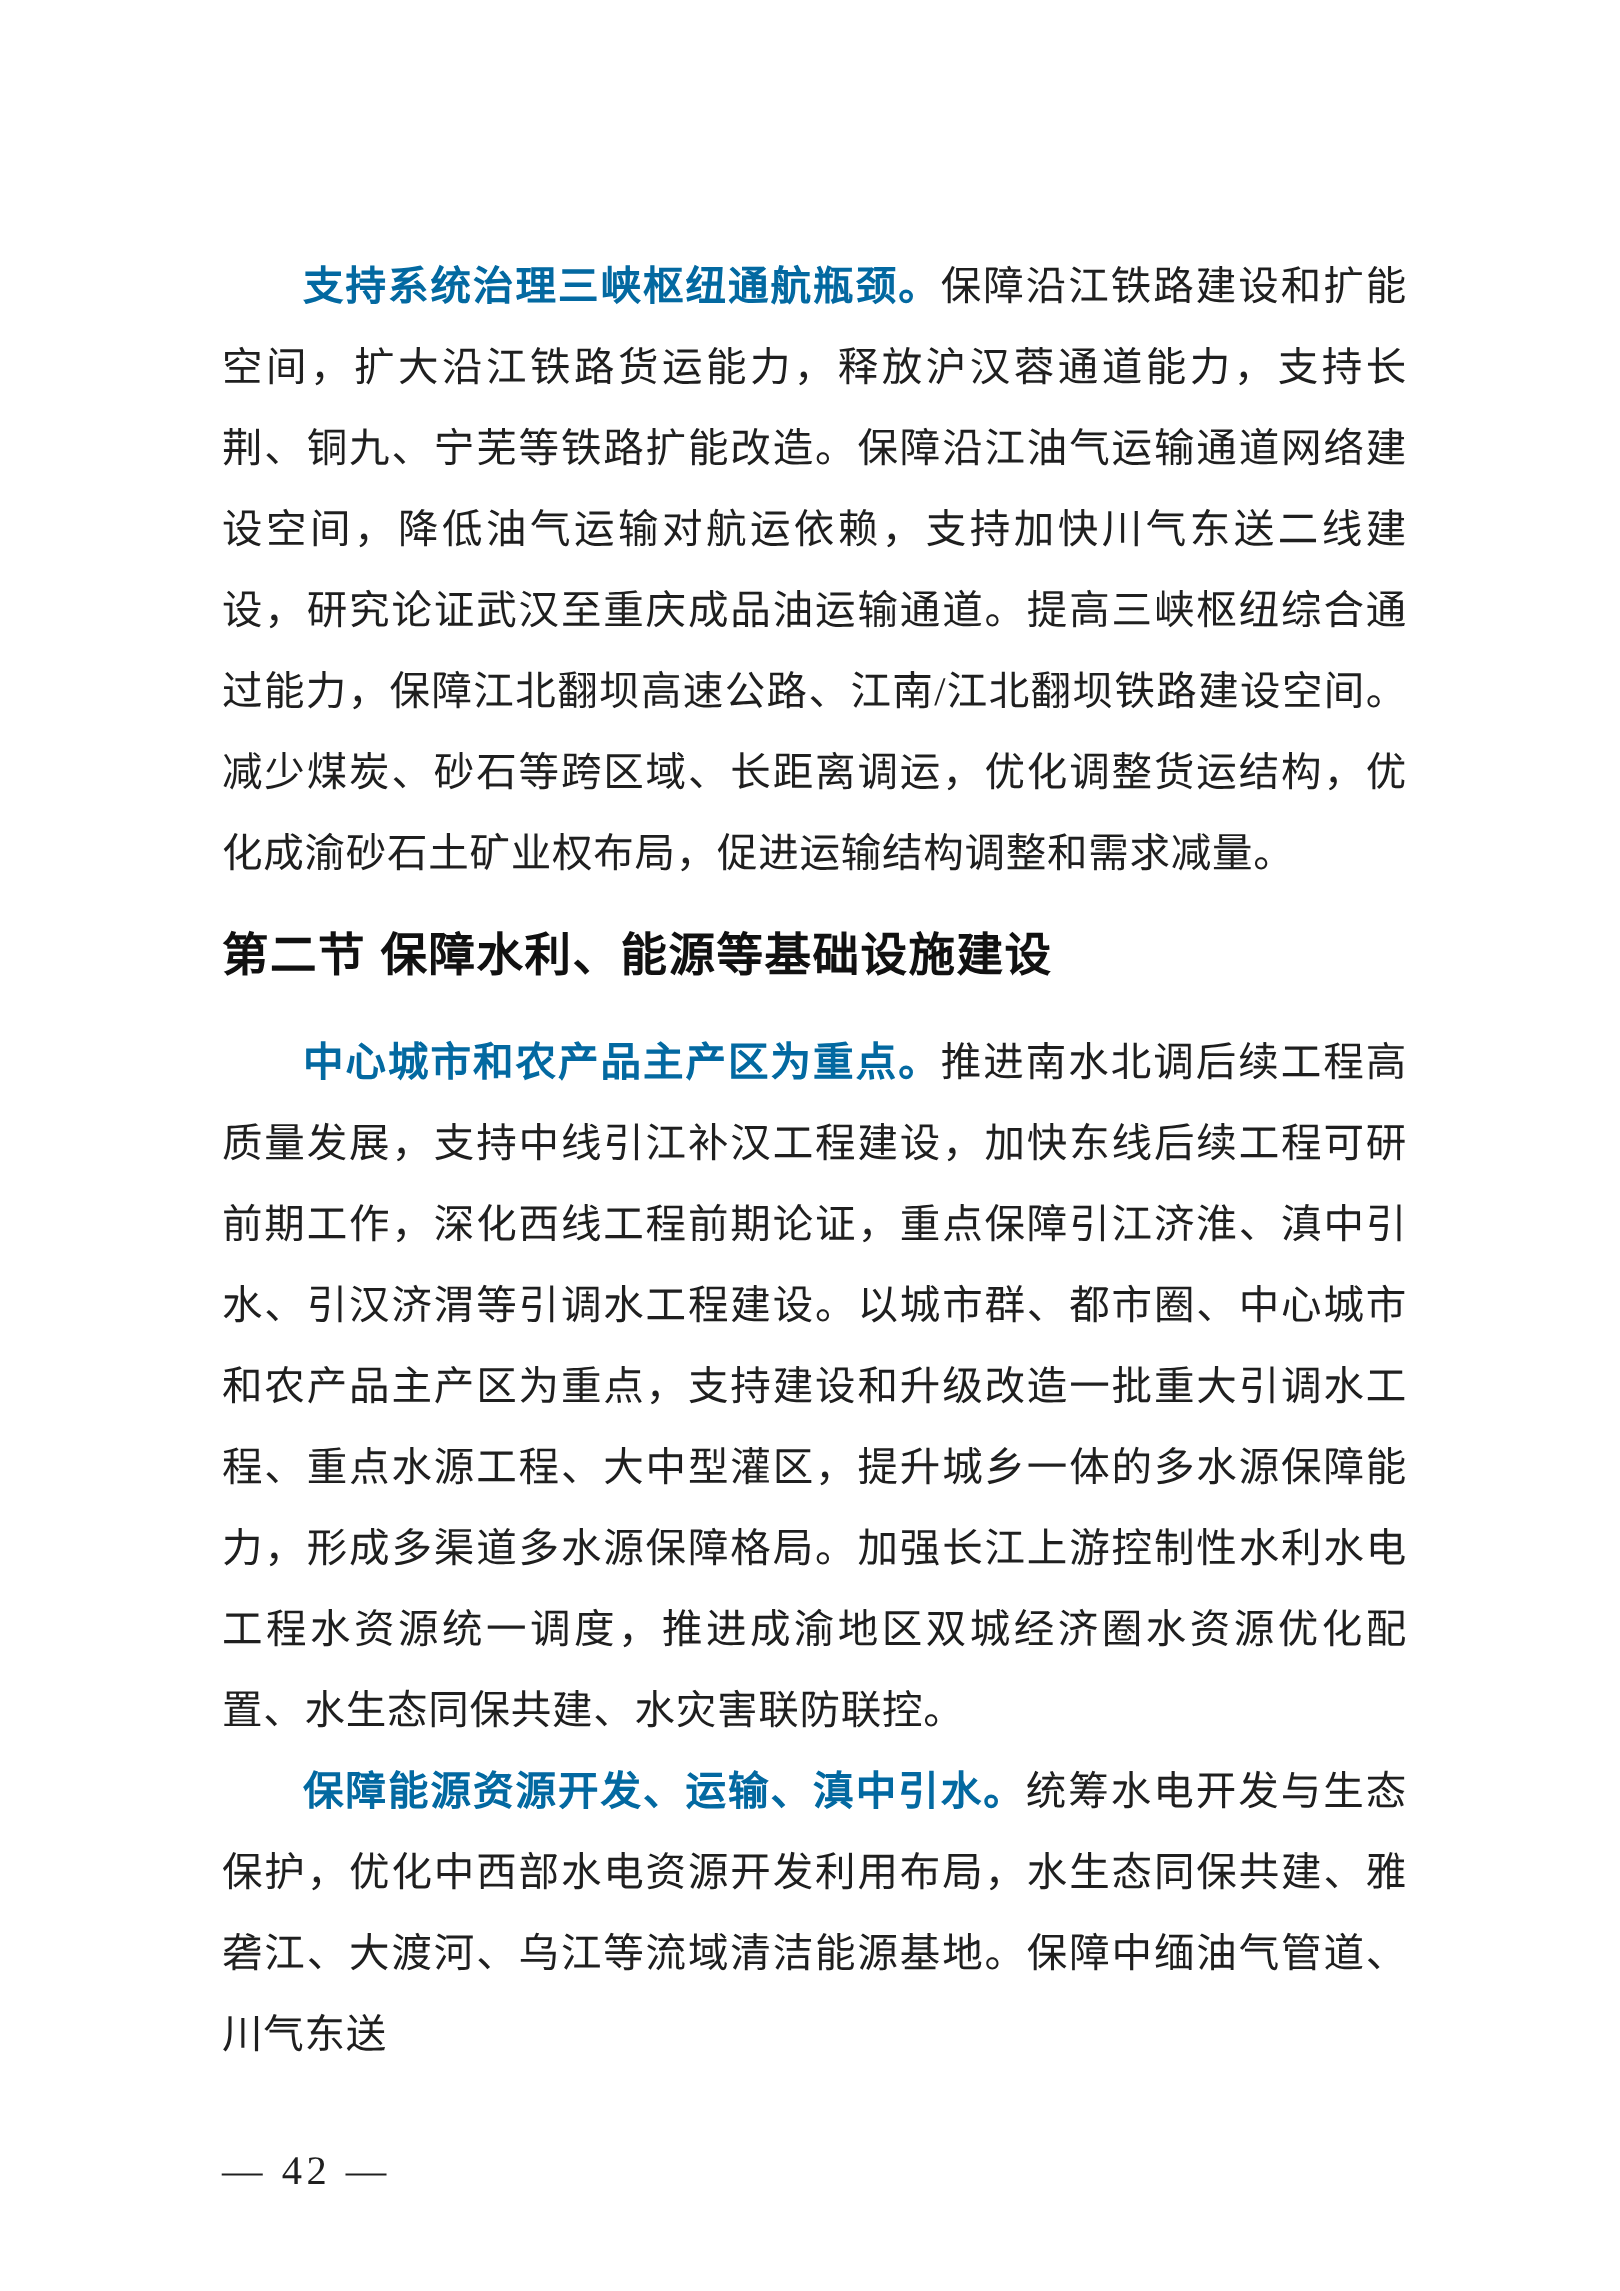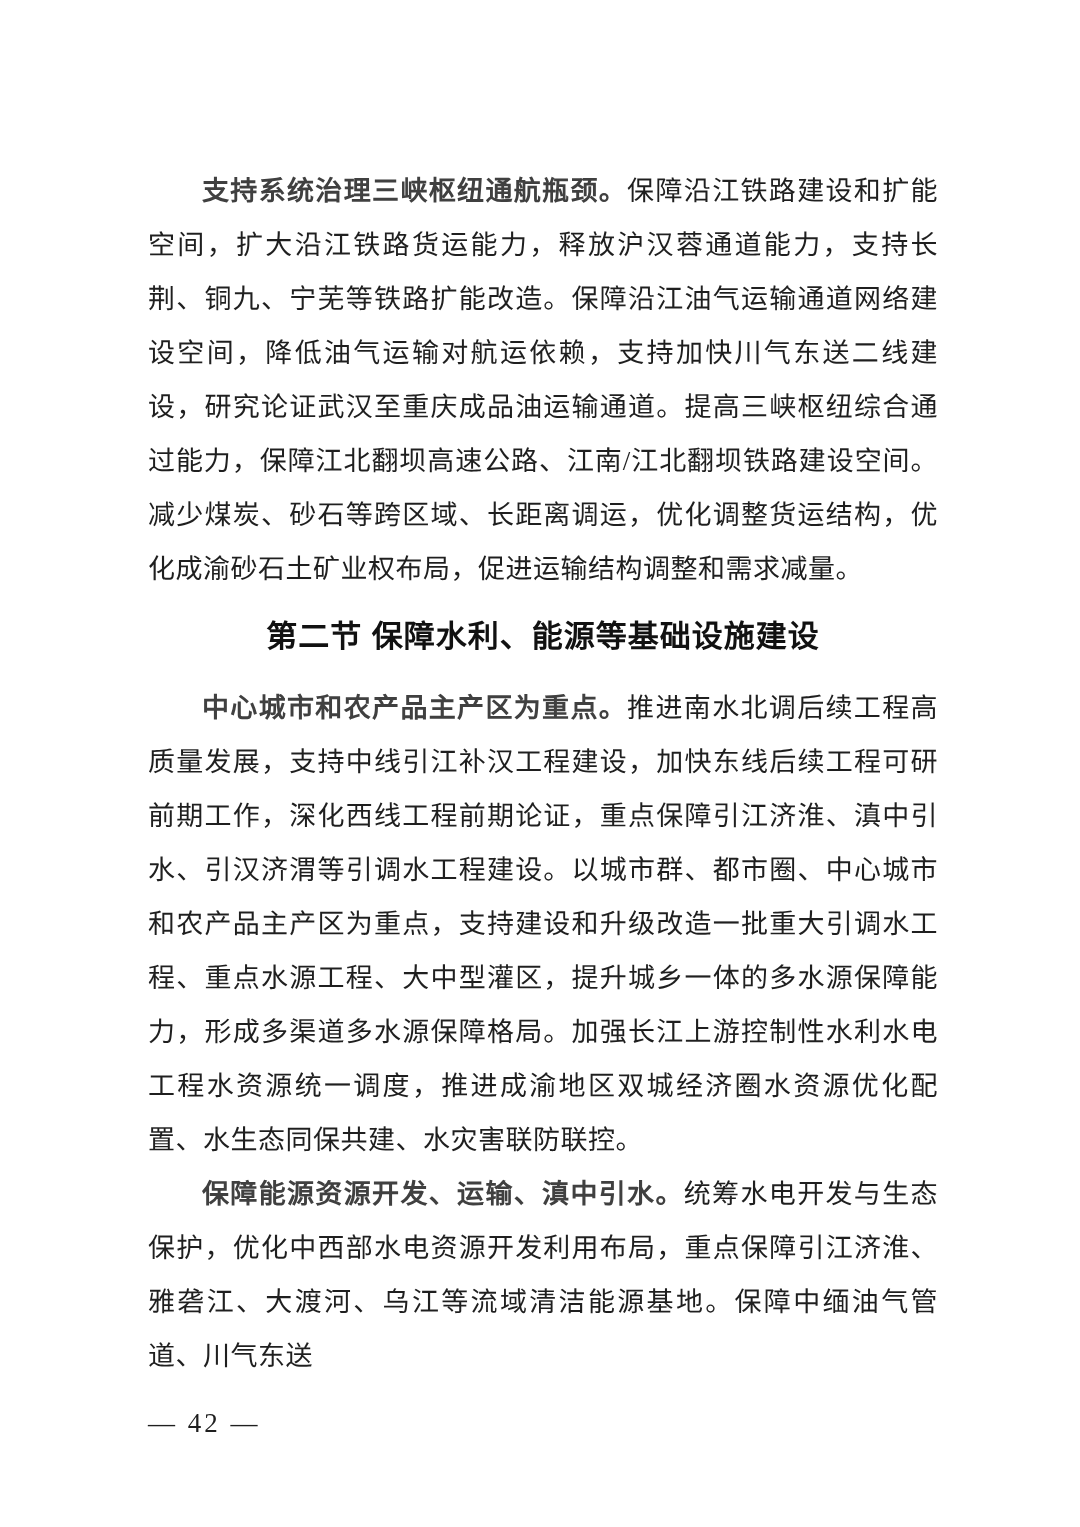--- a/index.html
+++ b/index.html
@@ -21,50 +21,49 @@
     font-family: "Liberation Serif", "DejaVu Serif", serif;
     font-size: 27px;
     line-height: 54px;
     color: #1f1f1f;
     text-align: justify;
     text-indent: 2em;
     letter-spacing: 0.5px;
   }
   .body-para .lead {
     font-weight: 700;
-    color: #404040;
+    color: #0369a1;
     margin-top: 10px;
   }
   .section-heading {
     margin: 14px 0 17px 0;
     font-family: "Liberation Sans", "DejaVu Sans", sans-serif;
     font-weight: 700;
     font-size: 31px;
     line-height: 54px;
     color: #111111;
-    text-align: center;
     letter-spacing: 1px;
   }
   .footer {
-    margin-top: 20px;
+    margin-top: 44px;
     font-family: "Liberation Serif", "DejaVu Serif", serif;
     font-size: 27px;
     line-height: 40px;
     color: #1f1f1f;
     letter-spacing: 3px;
   }
 </style>
 </head>
 <body>
 
 <div class="page">
 
   <p class="body-para"><strong class="lead">支持系统治理三峡枢纽通航瓶颈。</strong><span>保障沿江铁路建设和扩能空间，扩大沿江铁路货运能力，释放沪汉蓉通道能力，支持长荆、铜九、宁芜等铁路扩能改造。保障沿江油气运输通道网络建设空间，降低油气运输对航运依赖，支持加快川气东送二线建设，研究论证武汉至重庆成品油运输通道。提高三峡枢纽综合通过能力，保障江北翻坝高速公路、江南/江北翻坝铁路建设空间。减少煤炭、砂石等跨区域、长距离调运，优化调整货运结构，优化成渝砂石土矿业权布局，促进运输结构调整和需求减量。</span></p>
 
   <h2 class="section-heading">第二节 保障水利、能源等基础设施建设</h2>
 
   <p class="body-para"><strong class="lead">中心城市和农产品主产区为重点。</strong><span>推进南水北调后续工程高质量发展，支持中线引江补汉工程建设，加快东线后续工程可研前期工作，深化西线工程前期论证，重点保障引江济淮、滇中引水、引汉济渭等引调水工程建设。以城市群、都市圈、中心城市和农产品主产区为重点，支持建设和升级改造一批重大引调水工程、重点水源工程、大中型灌区，提升城乡一体的多水源保障能力，形成多渠道多水源保障格局。加强长江上游控制性水利水电工程水资源统一调度，推进成渝地区双城经济圈水资源优化配置、水生态同保共建、水灾害联防联控。</span></p>
 
-  <p class="body-para"><strong class="lead">保障能源资源开发、运输、滇中引水。</strong><span>统筹水电开发与生态保护，优化中西部水电资源开发利用布局，重点保障引江济淮、雅砻江、大渡河、乌江等流域清洁能源基地。保障中缅油气管道、川气东送</span></p>
+  <p class="body-para"><strong class="lead">保障能源资源开发、运输、滇中引水。</strong><span>统筹水电开发与生态保护，优化中西部水电资源开发利用布局，水生态同保共建、雅砻江、大渡河、乌江等流域清洁能源基地。保障中缅油气管道、川气东送</span></p>
 
   <div class="footer">— 42 —</div>
 
 </div>
 
 </body></html>

